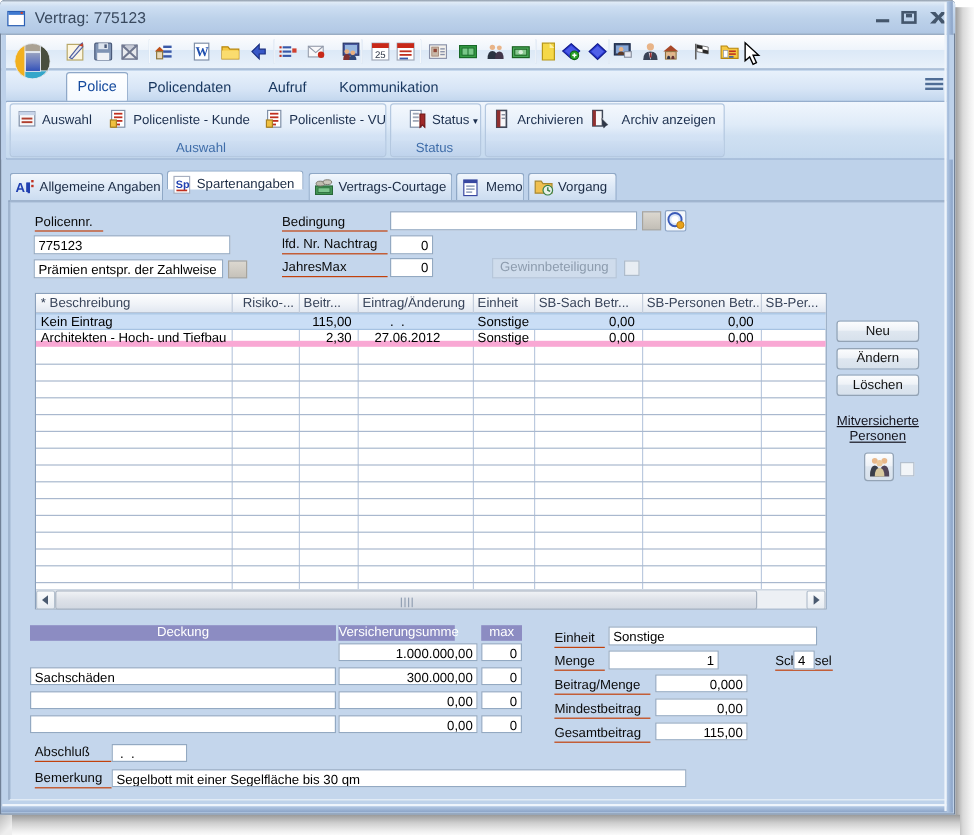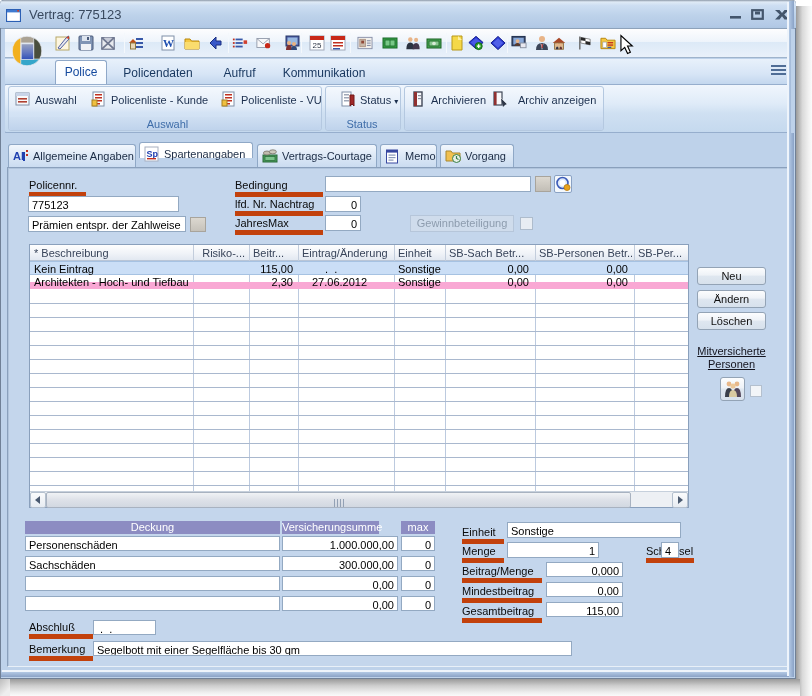--- a/index.html
+++ b/index.html
@@ -29,21 +29,21 @@
 .rbtn .ic{position:absolute;left:0;top:2px;width:16px;height:16px}
 .rbtn .tx{position:absolute;left:20px;top:5px}
 .rglab{position:absolute;top:33px;height:13px;font-size:11px;color:#3f6da9;text-align:center}
 
 .ftab{position:absolute;top:144px;height:23px;background:linear-gradient(180deg,#f2f7fd,#dce8f6 50%,#cbdcf0);border:1px solid #8fa8c6;border-bottom:none;border-radius:3px 3px 0 0;font-size:11px;color:#1b2b44}
 .ftab .ic,#ftab-sel .ic{position:absolute;left:4px;top:3px;width:16px;height:16px}
 .ftab .tx,#ftab-sel .tx{position:absolute;left:24px;top:5px;white-space:nowrap}
 #ftab-sel{position:absolute;left:139px;top:142px;width:114px;height:16px;background:#fff;border:1px solid #8fa8c6;border-bottom:none;border-radius:3px 3px 0 0;font-size:11px;color:#1b2b44;z-index:6}
 
 #panel{position:absolute;left:7px;top:167px;width:782px;height:500px;background:#c4d6ec;border:1px solid #8aa0bc;border-right-color:#e8f0f8;border-bottom-color:#e8f0f8;box-shadow:inset 1px 1px 0 #b0c4dc}
-.lbl{position:absolute;font-size:11px;color:#0a0a0a;border-bottom:5px solid #c2410c;white-space:nowrap;padding-bottom:1px}
+.lbl{position:absolute;font-size:11px;color:#0a0a0a;border-bottom:1px solid #c2410c;white-space:nowrap;padding-bottom:1px}
 .inp{position:absolute;background:#fff;border:1px solid #93a9c2;font-size:11px;color:#000;line-height:14px;padding:1px 3px 0 3px;white-space:nowrap;overflow:hidden}
 .inp.r{text-align:right}
 .btn{position:absolute;background:linear-gradient(180deg,#fcfdfe,#eef2f7 45%,#dfe7f0 50%,#d7e1ec);border:1px solid #93a3b5;border-radius:3px;font-size:11px;color:#111;text-align:center}
 
 #grid{position:absolute;left:29px;top:244px;width:660px;height:264px;background:#fff;border:1px solid #8aa0bc}
 #ghead{position:absolute;left:0;top:0;width:658px;height:16px;background:linear-gradient(180deg,#fefefe,#f0f3f8 55%,#e2e8f1);border-bottom:1px solid #b9c5d6}
 .gh{position:absolute;top:2px;font-size:11px;color:#38445a;white-space:nowrap;overflow:hidden}
 .gv{position:absolute;top:0;width:1px;height:16px;background:#c3cddc}
 .gvl{position:absolute;width:1px;background:#bccadf}
 .grl{position:absolute;left:0;width:658px;height:1px;background:#a9b8ce}
@@ -346,21 +346,21 @@
       <span class="ic" id="ft2"><svg width="16" height="16" viewBox="0 0 16 16">
           <rect x="1" y="1" width="13" height="14" fill="#fff" stroke="#a8b0c0"></rect>
           <text x="2.5" y="11" font-size="9" font-weight="bold" fill="#2040b0" font-family="Liberation Sans">Sp</text>
           <rect x="3" y="12" width="9" height="1.4" fill="#c03020"></rect>
         </svg></span>
       <span class="tx">Spartenangaben</span>
     </div>
   <div id="panel"></div>
 
   <div class="lbl" style="left:29px;top:179px;width:57px">Policennr.</div>
-  <div class="inp" style="left:28px;top:196px;width:151px;height:16px">775123</div>
+  <div class="inp" style="left:28px;top:196px;width:164px;height:16px">775123</div>
   <div class="inp" style="left:28px;top:216px;width:158px;height:16px">Prämien entspr. der Zahlweise</div>
   <div style="position:absolute;left:190px;top:217px;width:16px;height:15px;background:linear-gradient(180deg,#dcd8d0,#c6c2ba);border:1px solid #a8a49c"></div>
 
   <div class="lbl" style="left:235px;top:179px;width:88px">Bedingung</div>
   <div class="inp" style="left:325px;top:176px;width:206px;height:16px"></div>
   <div style="position:absolute;left:535px;top:176px;width:16px;height:16px;background:linear-gradient(180deg,#dcd8d0,#c2beb6);border:1px solid #a8a49c"></div>
   <div style="position:absolute;left:554px;top:175px;width:18px;height:18px;background:#f4f8fc;border:1px solid #8aa2c4;border-radius:2px">
     <svg width="16" height="16" viewBox="0 0 16 16" style="margin:0px">
         <circle cx="7.5" cy="7" r="5.5" fill="#dce8fa" stroke="#3a5ab8" stroke-width="1.6"></circle>
         <circle cx="7.5" cy="7" r="3" fill="#fff"></circle>
@@ -400,21 +400,21 @@
         <div class="gv" style="left:604px"></div>
     </div>
     <div class="grow" style="top:16px;height:14px;background:#cadef6;border-top:1px solid #a6c2e2;border-bottom:1px solid #a6c2e2">
       <div class="gc" style="left:4px">Kein Eintrag</div>
       <div class="gcr" style="left:219px;width:44px">115,00</div>
       <div class="gc" style="left:295px">.&nbsp;&nbsp;.</div>
       <div class="gc" style="left:368px">Sonstige</div>
       <div class="gcr" style="left:415px;width:84px">0,00</div>
       <div class="gcr" style="left:505px;width:93px">0,00</div>
     </div>
-    <div class="grow" style="top:30px;height:14px;border-bottom:7px solid #f9a8d4">
+    <div class="grow" style="top:30px;height:14px;border-bottom:5px solid #f9a8d4">
       <div class="gc" style="left:4px">Architekten - Hoch- und Tiefbau</div>
       <div class="gcr" style="left:219px;width:44px">2,30</div>
       <div class="gc" style="left:282px">27.06.2012</div>
       <div class="gc" style="left:368px">Sonstige</div>
       <div class="gcr" style="left:415px;width:84px">0,00</div>
       <div class="gcr" style="left:505px;width:93px">0,00</div>
     </div>
     <div class="grl" style="top:58px"></div>
       <div class="grl" style="top:72px"></div>
       <div class="grl" style="top:86px"></div>
@@ -454,21 +454,20 @@
         <path d="M10 17 Q10 8 14 8 Q18 8 18 17 Z" fill="#52465a"></path>
         <circle cx="10" cy="6" r="2.6" fill="#ecc89a"></circle>
         <path d="M6 17 Q6 10 10 10 Q14 10 14 17 Z" fill="#d8c9a0"></path>
       </svg>
   </div>
   <div style="position:absolute;left:750px;top:385px;width:12px;height:12px;background:#f2f5f8;border:1px solid #b4c0ce"></div>
 
   <div class="ph" style="left:25px;top:521px;width:255px;height:13px">Deckung</div>
   <div class="ph" style="left:282px;top:521px;width:97px;height:13px">Versicherungsumme</div>
   <div class="ph" style="left:401px;top:521px;width:34px;height:13px">max</div>
-  <div class="inp" style="left:25px;top:536px;width:255px;height:15px">Personenschäden</div>
   <div class="inp r" style="left:282px;top:536px;width:116px;height:15px">1.000.000,00</div>
   <div class="inp r" style="left:401px;top:536px;width:34px;height:15px">0</div>
   <div class="inp" style="left:25px;top:556px;width:255px;height:15px">Sachschäden</div>
   <div class="inp r" style="left:282px;top:556px;width:116px;height:15px">300.000,00</div>
   <div class="inp r" style="left:401px;top:556px;width:34px;height:15px">0</div>
   <div class="inp" style="left:25px;top:576px;width:255px;height:15px"></div>
   <div class="inp r" style="left:282px;top:576px;width:116px;height:15px">0,00</div>
   <div class="inp r" style="left:401px;top:576px;width:34px;height:15px">0</div>
   <div class="inp" style="left:25px;top:596px;width:255px;height:15px"></div>
   <div class="inp r" style="left:282px;top:596px;width:116px;height:15px">0,00</div>

